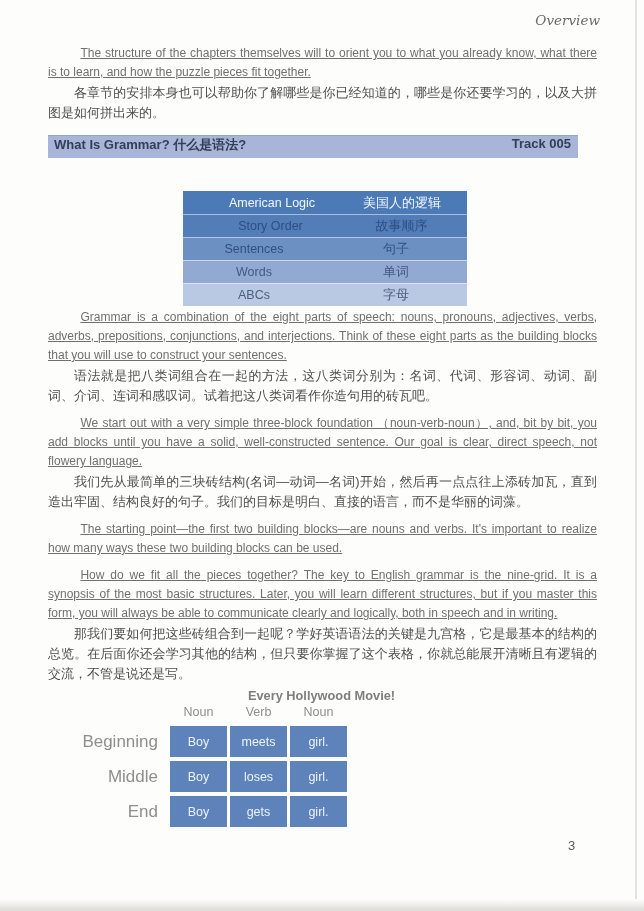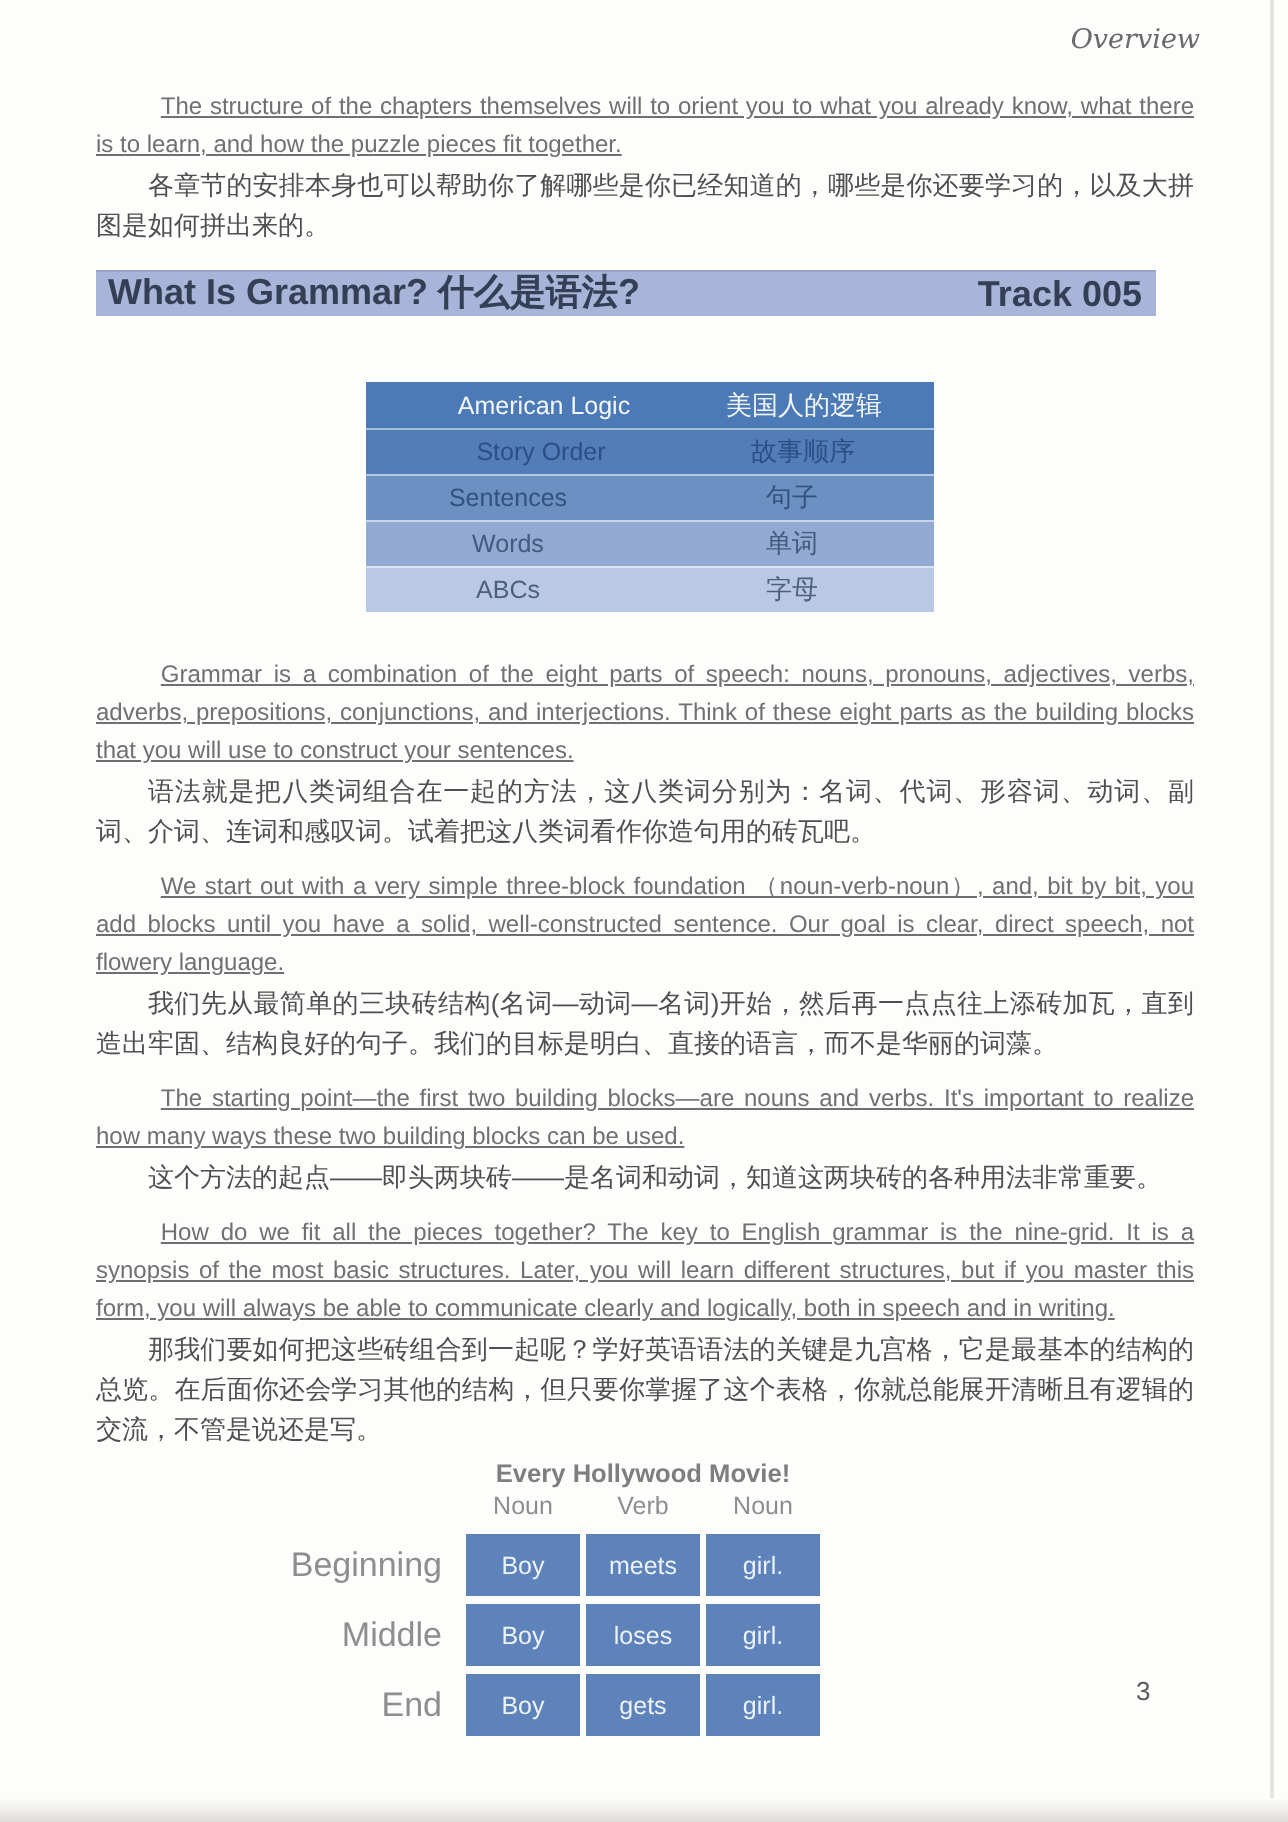--- a/index.html
+++ b/index.html
@@ -26,46 +26,46 @@
   p.zh {
     font-size:13px; line-height:20px; color:#4f4f4f;
     text-align:justify; text-indent:2em; margin-top:1px;
   }
   .intro-en { margin-top:32px; }
 
   .section-bar {
     margin-top:12px; width:530px; height:23px;
     background:var(--section_bar_bg,#a9b5d8);
     border-top:1px solid #97a3c9;
-    display:flex; align-items:flex-end; justify-content:space-between;
+    display:flex; align-items:flex-start; justify-content:space-between;
     padding:0 7px 0 6px;
-    font-weight:bold; font-size:18px; color:var(--section_bar_text,#333f55);
+    font-weight:bold; font-size:13px; color:var(--section_bar_text,#333f55);
   }
 
   .logic-table { margin:33px 0 0 135px; width:284px; }
   .lrow { display:grid; grid-template-columns:1fr 1fr; height:23px; align-items:center; text-align:center; }
   .lrow + .lrow { border-top:1px solid rgba(255,255,255,.5); }
   .lrow .c-en { font-size:12.5px; }
   .lrow .c-zh { font-size:13px; }
   .l-head { background:var(--logic_header_bg,#4b7ab6); color:#f3f7fc;padding-left:24px; }
   .l-r0 { background:var(--logic_row1_bg,#527db6); color:#2c4f85;padding-left:22px; }
   .l-r1 { background:var(--logic_row2_bg,#6c90c2); color:#31517f; }
   .l-r2 { background:var(--logic_row3_bg,#92aad2); color:#44597e; }
   .l-r3 { background:var(--logic_row4_bg,#bac9e3); color:#4d5f7e; }
 
   .group { margin-top:8px; }
-  .group-first { margin-top:22px; }
+  .group-first { margin-top:2px; }
 
   .movie { margin-top:4px; }
   .movie-title {
     margin-left:185px; width:177px; text-align:center;
     font-weight:bold; font-size:12.8px; color:#7e7e7e;
   }
   .movie-grid {
-    margin-left:112px; margin-top:2px;
+    margin-left:49px; margin-top:2px;
     display:grid;
     grid-template-columns:70px 57px 57px 57px;
     column-gap:3px; row-gap:4px;
     width:250px;
   }
   .mg-head {
     font-size:12.5px; color:#8e8e8e; text-align:center; padding-bottom:3px;
   }
   .mg-label {
     font-size:17px; color:#8e8e8e;
@@ -131,21 +131,20 @@
     <p class="zh">语法就是把八类词组合在一起的方法，这八类词分别为：名词、代词、形容词、动词、副词、介词、连词和感叹词。试着把这八类词看作你造句用的砖瓦吧。</p>
   </div>
 
   <div class="group">
     <p class="en">We start out with a very simple three-block foundation （noun-verb-noun）, and, bit by bit, you add blocks until you have a solid, well-constructed sentence. Our goal is clear, direct speech, not flowery language.</p>
     <p class="zh">我们先从最简单的三块砖结构(名词—动词—名词)开始，然后再一点点往上添砖加瓦，直到造出牢固、结构良好的句子。我们的目标是明白、直接的语言，而不是华丽的词藻。</p>
   </div>
 
   <div class="group">
     <p class="en">The starting point—the first two building blocks—are nouns and verbs. It's important to realize how many ways these two building blocks can be used.</p>
-    <p class="zh">这个方法的起点——即头两块砖——是名词和动词，知道这两块砖的各种用法非常重要。</p>
   </div>
 
   <div class="group">
     <p class="en">How do we fit all the pieces together? The key to English grammar is the nine-grid. It is a synopsis of the most basic structures. Later, you will learn different structures, but if you master this form, you will always be able to communicate clearly and logically, both in speech and in writing.</p>
     <p class="zh">那我们要如何把这些砖组合到一起呢？学好英语语法的关键是九宫格，它是最基本的结构的总览。在后面你还会学习其他的结构，但只要你掌握了这个表格，你就总能展开清晰且有逻辑的交流，不管是说还是写。</p>
   </div>
 
   <div class="movie">
     <div class="movie-title">Every Hollywood Movie!</div>
     <div class="movie-grid">

